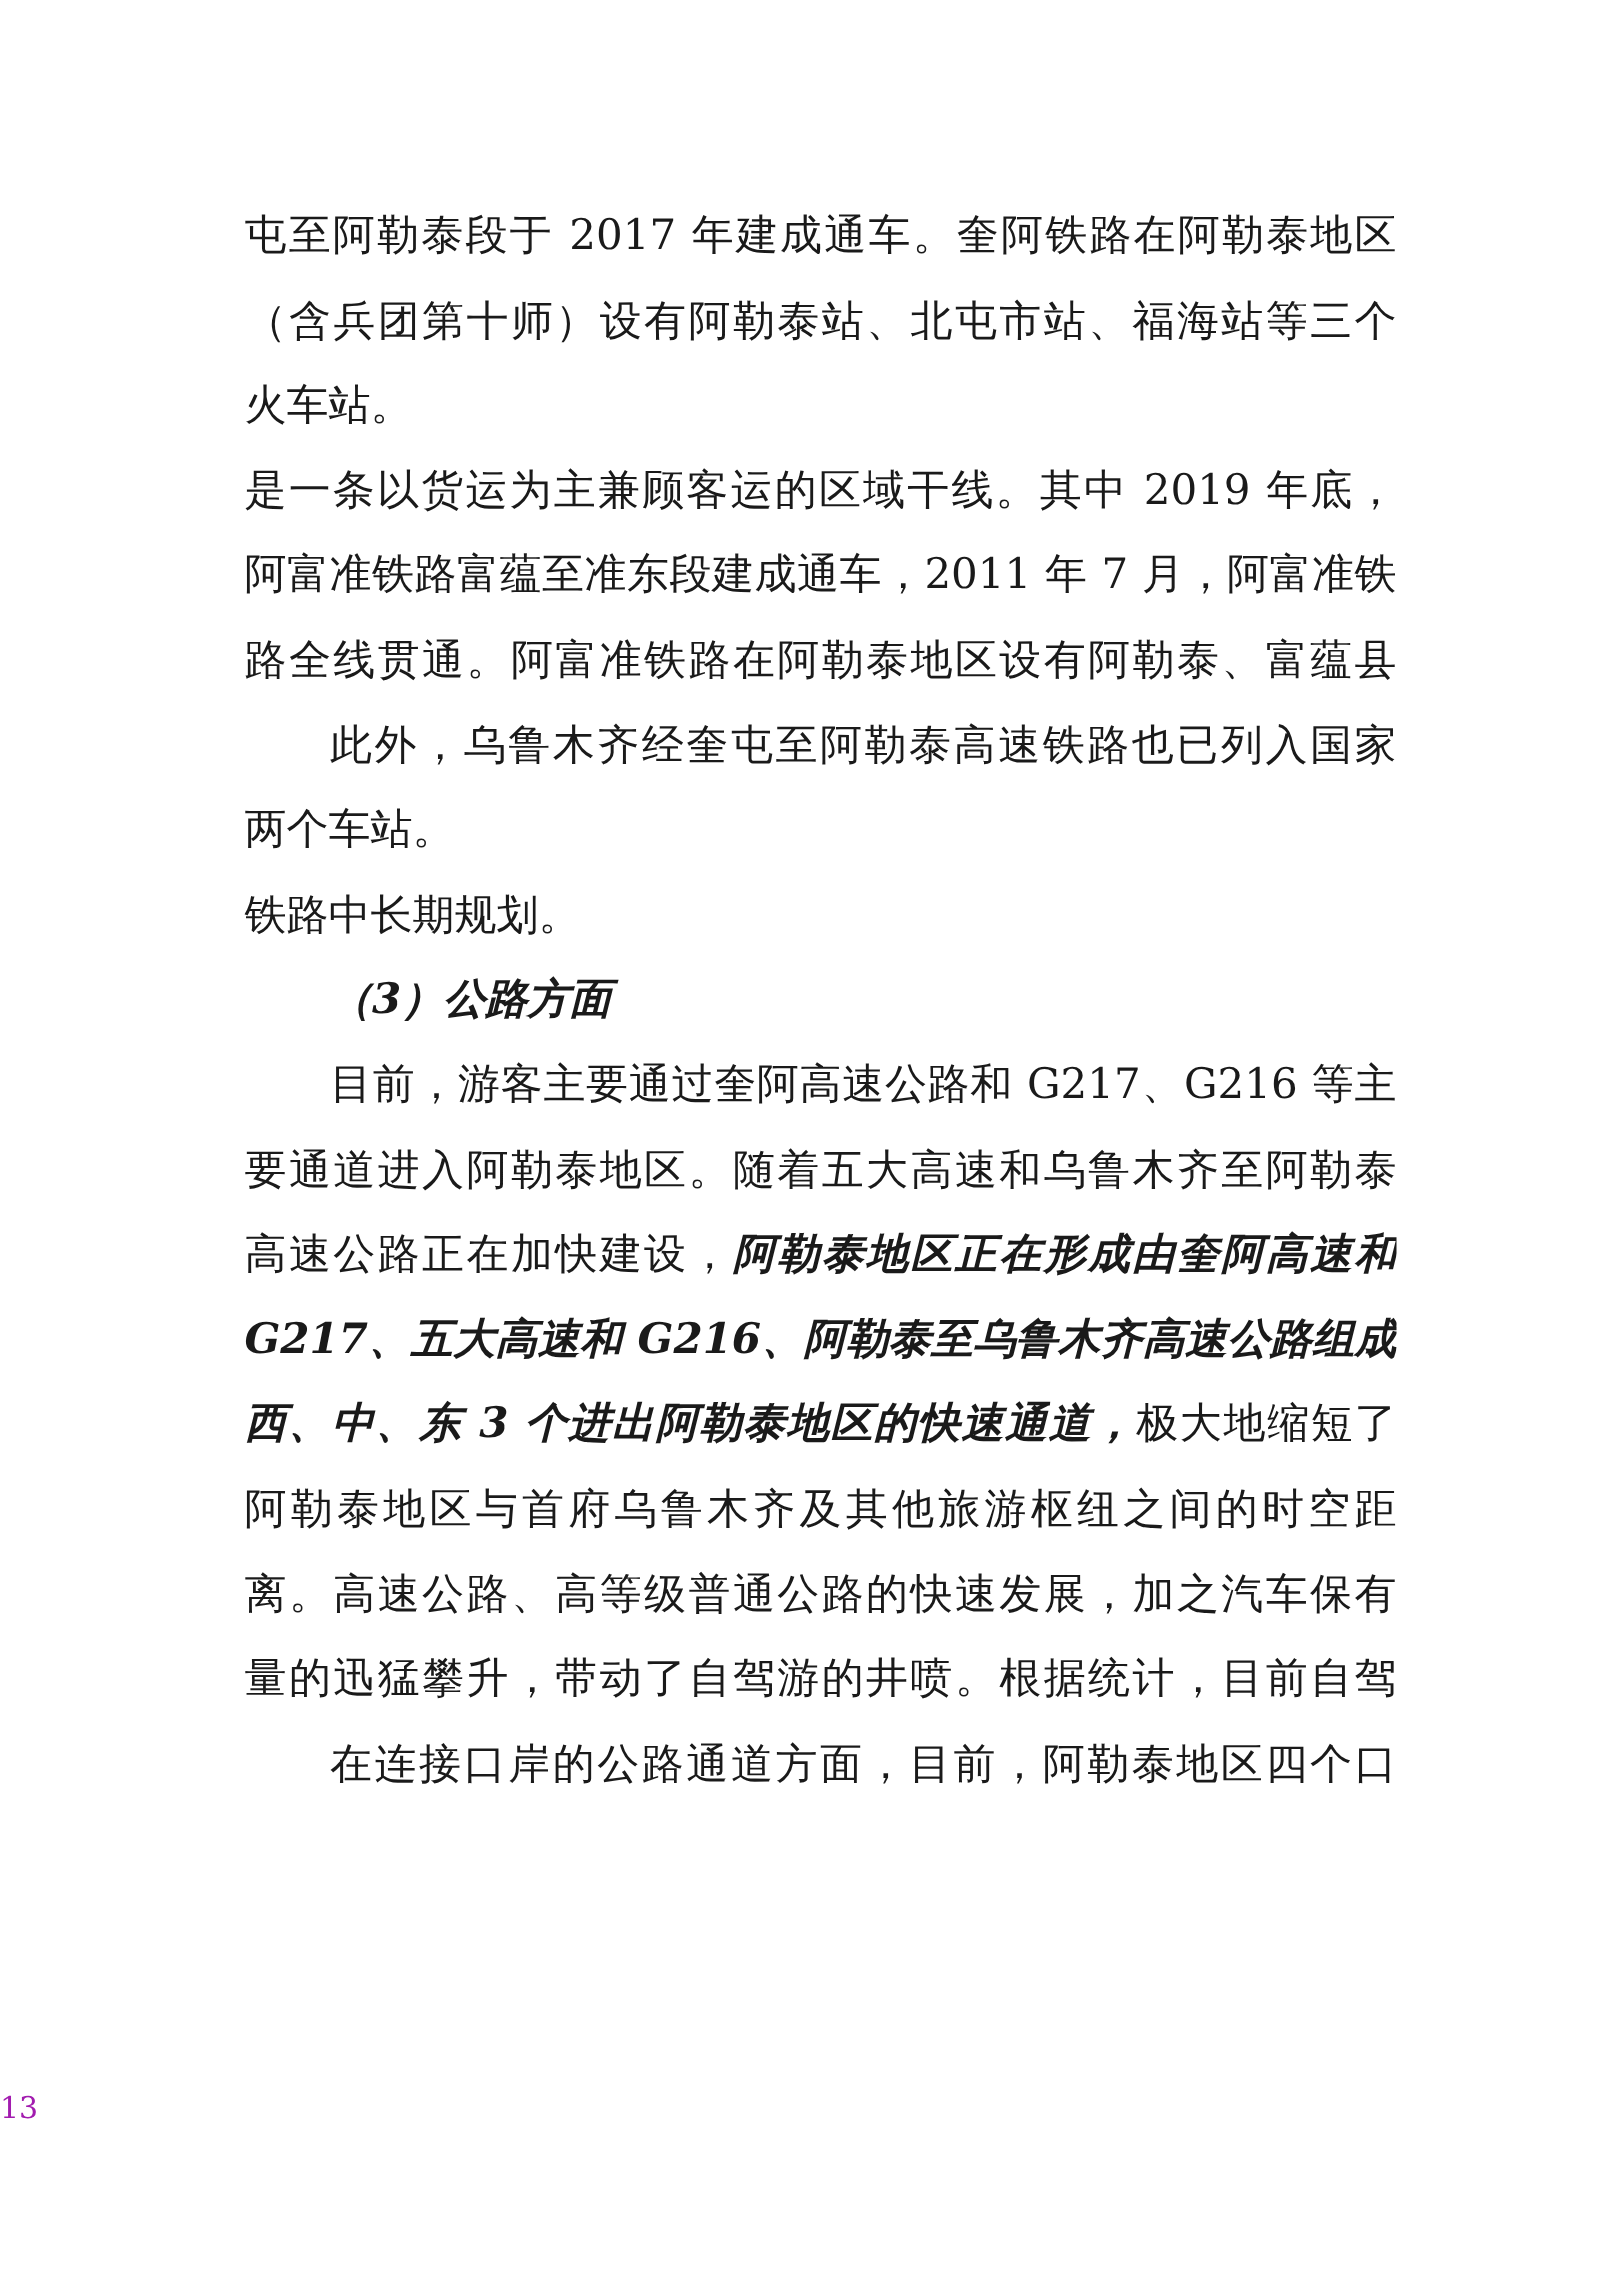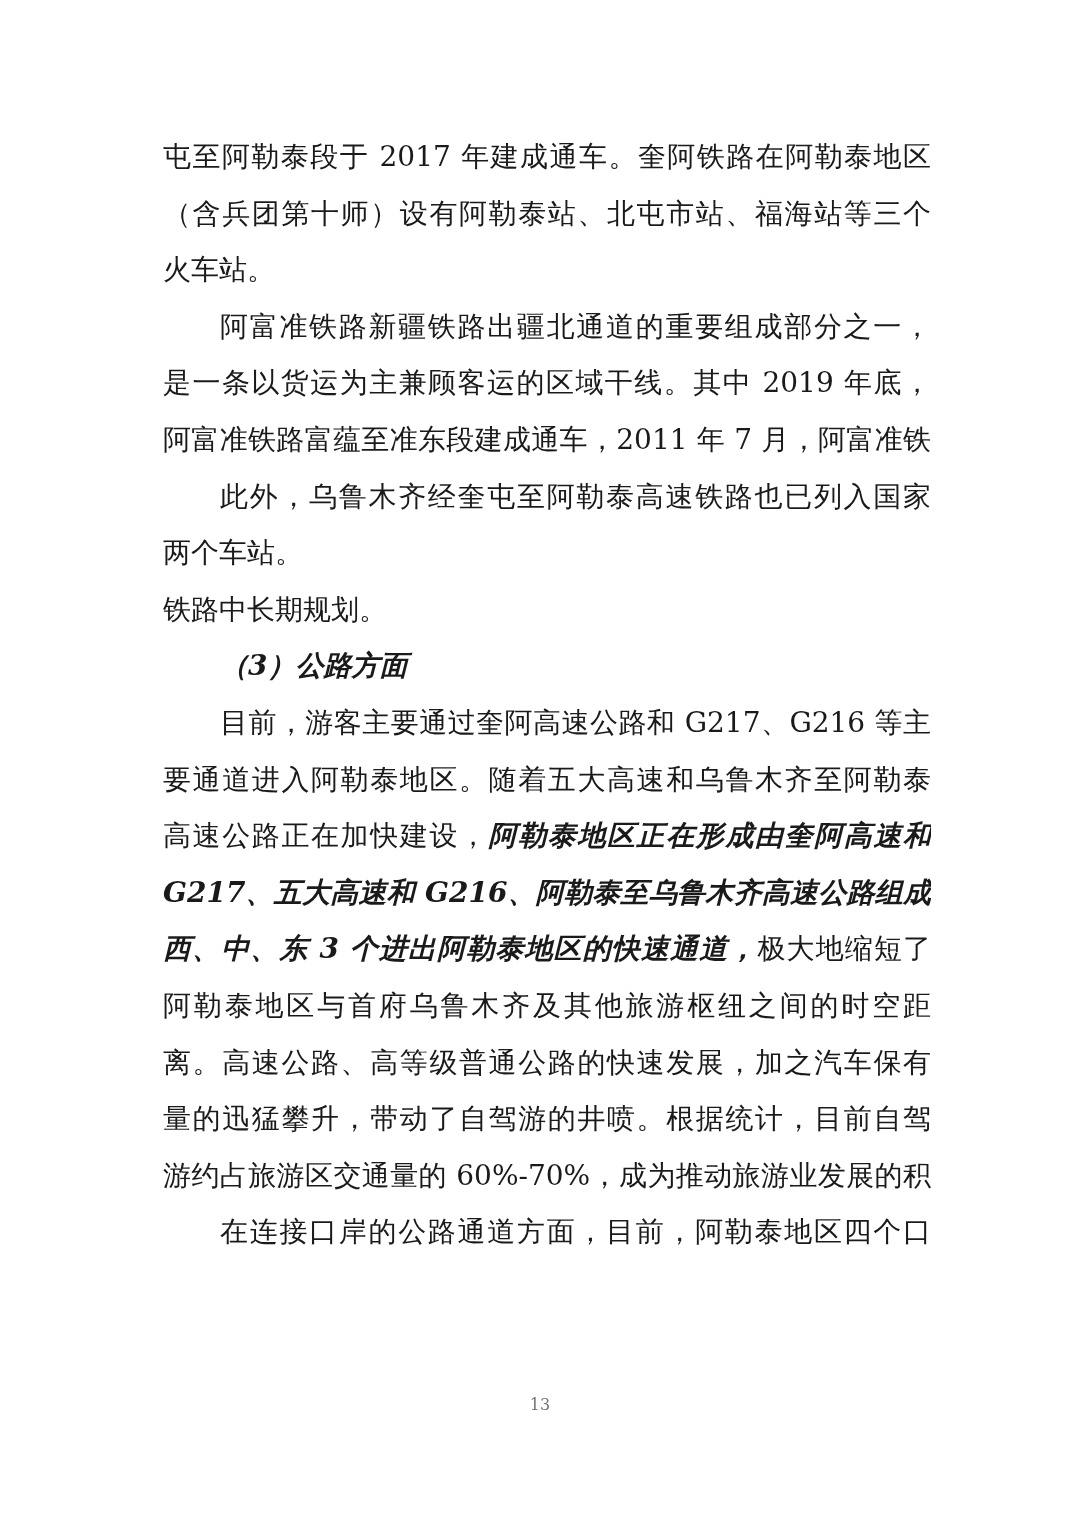--- a/index.html
+++ b/index.html
@@ -40,46 +40,45 @@
   }
   .seg-bold {
     font-weight: bold;
     font-style: italic;
   }
   .page-number {
     position: absolute;
     top: 1393px;
     left: 0;
     width: 100%;
-    text-align: center;
-    font-size: 16px;
+    text-align: left;
+    font-size: 20px;
     line-height: 24px;
-    color: #737373;
+    color: #a21caf;
   }
 </style>
 </head>
 <body>
 
 <div class="page">
   <div class="text-block" id="text-block">
       <div class="line"><span class="seg-normal">屯至阿勒泰段于 2017 年建成通车。奎阿铁路在阿勒泰地区</span></div>
       <div class="line"><span class="seg-normal">（含兵团第十师）设有阿勒泰站、北屯市站、福海站等三个</span></div>
       <div class="line end"><span class="seg-normal">火车站。</span></div>
-      <div class="line indent"><span class="seg-normal">阿富准铁路新疆铁路出疆北通道的重要组成部分之一，</span></div>
       <div class="line"><span class="seg-normal">是一条以货运为主兼顾客运的区域干线。其中 2019 年底，</span></div>
       <div class="line"><span class="seg-normal">阿富准铁路富蕴至准东段建成通车，2011 年 7 月，阿富准铁</span></div>
+      <div class="line"><span class="seg-normal">路全线贯通。阿富准铁路在阿勒泰地区设有阿勒泰、富蕴县</span></div>
       <div class="line indent"><span class="seg-normal">此外，乌鲁木齐经奎屯至阿勒泰高速铁路也已列入国家</span></div>
       <div class="line end"><span class="seg-normal">两个车站。</span></div>
       <div class="line end"><span class="seg-normal">铁路中长期规划。</span></div>
       <div class="line end indent"><span class="seg-bold">（3）公路方面</span></div>
       <div class="line indent"><span class="seg-normal">目前，游客主要通过奎阿高速公路和 G217、G216 等主</span></div>
       <div class="line"><span class="seg-normal">要通道进入阿勒泰地区。随着五大高速和乌鲁木齐至阿勒泰</span></div>
       <div class="line"><span class="seg-normal">高速公路正在加快建设，</span><span class="seg-bold">阿勒泰地区正在形成由奎阿高速和</span></div>
       <div class="line"><span class="seg-bold">G217、五大高速和 G216、阿勒泰至乌鲁木齐高速公路组成的</span></div>
       <div class="line"><span class="seg-bold">西、中、东 3 个进出阿勒泰地区的快速通道，</span><span class="seg-normal">极大地缩短了</span></div>
       <div class="line"><span class="seg-normal">阿勒泰地区与首府乌鲁木齐及其他旅游枢纽之间的时空距</span></div>
       <div class="line"><span class="seg-normal">离。高速公路、高等级普通公路的快速发展，加之汽车保有</span></div>
       <div class="line"><span class="seg-normal">量的迅猛攀升，带动了自驾游的井喷。根据统计，目前自驾</span></div>
-      <div class="line"><span class="seg-normal">游约占旅游区交通量的 60%-70%，成为推动旅游业发展的积</span></div>
       <div class="line indent"><span class="seg-normal">在连接口岸的公路通道方面，目前，阿勒泰地区四个口</span></div>
     </div>
   <div class="page-number">13</div>
 </div>
 
 </body></html>

